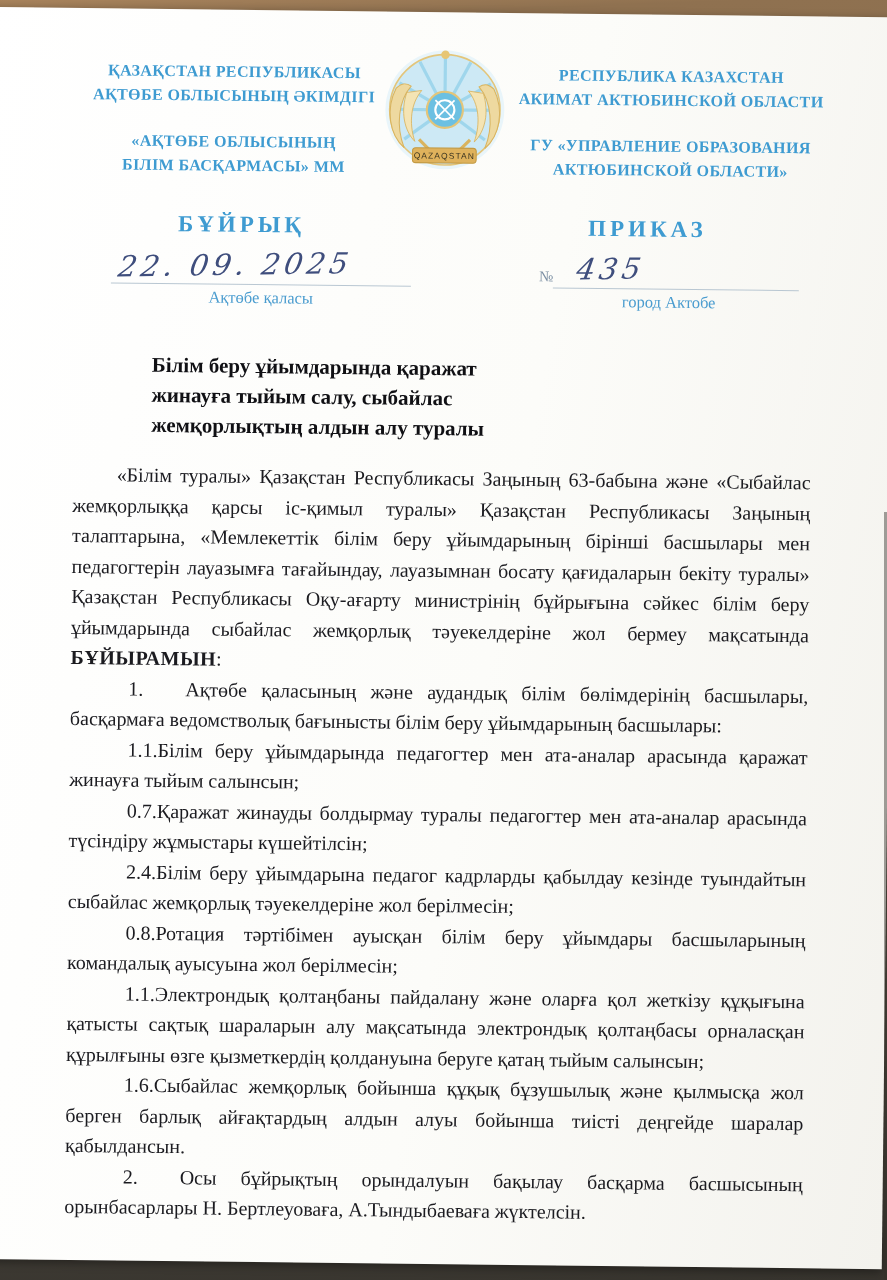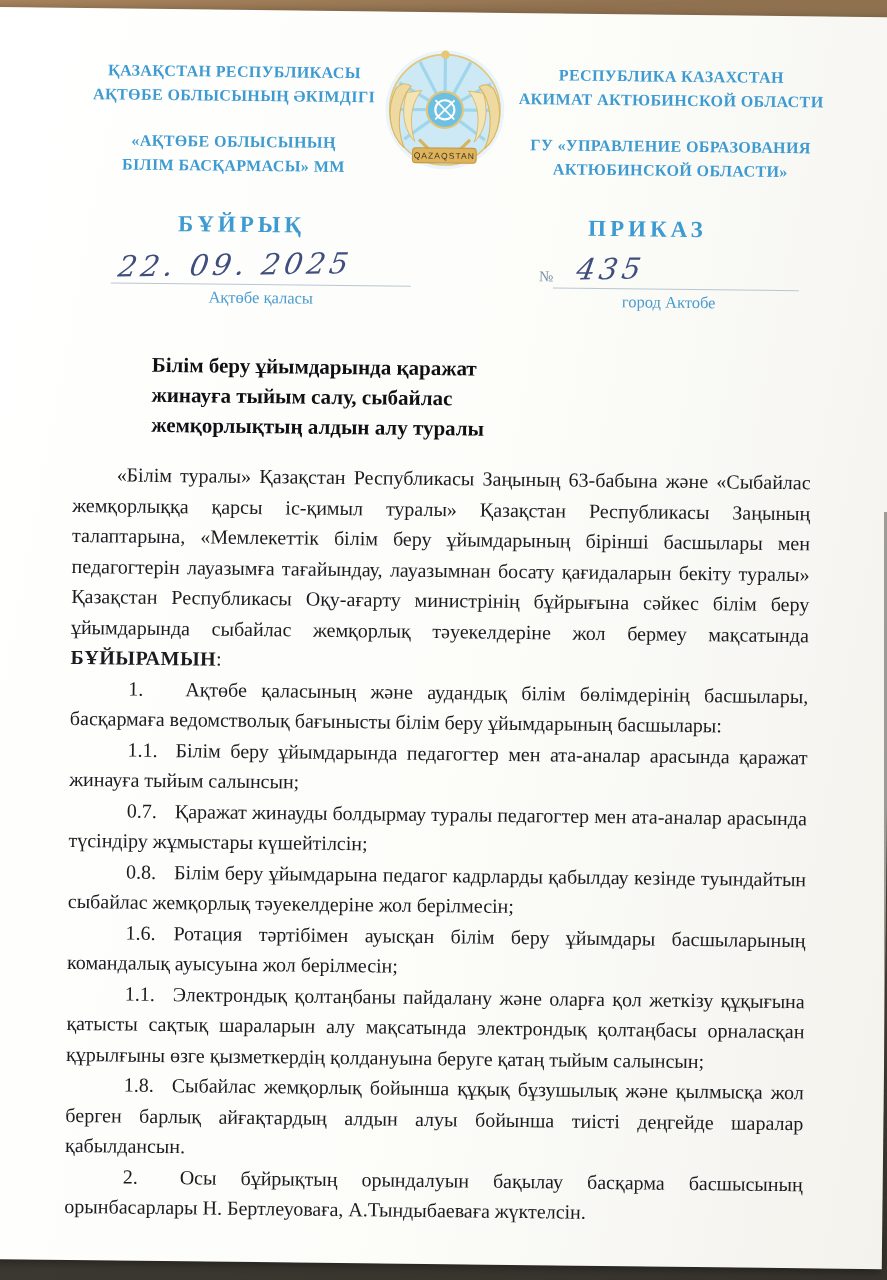--- a/index.html
+++ b/index.html
@@ -116,21 +116,21 @@
   }
 
   
   .body { margin-top: 20px; font-size: 20px; line-height: 1.525; text-align: justify; }
   .body p { margin: 0; }
   .par       { text-indent: 58px; }
   .preamble  { text-indent: 44px; }
   .resolve   { font-weight: bold; letter-spacing: .5px; }
   .num       { white-space: pre; }
   .num.major { margin-right: 42px; }
-  .num.minor { margin-right: 18px; }
+  .num.minor { }
 
   
   .sign-row {
     display: flex;
     align-items: flex-start;
     margin-top: 40px;
   }
   .sign-position {
     width: 310px;
     font-weight: bold;
@@ -226,24 +226,24 @@
       <div>жинауға тыйым салу, сыбайлас</div>
       <div>жемқорлықтың алдын алу туралы</div>
     </div>
 
     <div class="body">
       <p class="preamble"><span>«Білім туралы» Қазақстан Республикасы Заңының 63-бабына және «Сыбайлас жемқорлыққа қарсы іс-қимыл туралы» Қазақстан Республикасы Заңының талаптарына, «Мемлекеттік білім беру ұйымдарының бірінші басшылары мен педагогтерін лауазымға тағайындау, лауазымнан босату қағидаларын бекіту туралы» Қазақстан Республикасы Оқу-ағарту министрінің бұйрығына сәйкес білім беру ұйымдарында сыбайлас жемқорлық тәуекелдеріне жол бермеу мақсатында </span><span class="resolve">БҰЙЫРАМЫН</span><span>:</span></p>
 
       <p class="par"><span class="num major">1.</span><span>Ақтөбе қаласының және аудандық білім бөлімдерінің басшылары, басқармаға ведомстволық бағынысты білім беру ұйымдарының басшылары:</span></p>
       <p class="par"><span class="num minor">1.1.</span><span>Білім беру ұйымдарында педагогтер мен ата-аналар арасында қаражат жинауға тыйым салынсын;</span></p>
       <p class="par"><span class="num minor">0.7.</span><span>Қаражат жинауды болдырмау туралы педагогтер мен ата-аналар арасында түсіндіру жұмыстары күшейтілсін;</span></p>
-      <p class="par"><span class="num minor">0.8.</span><span>Білім беру ұйымдарына педагог кадрларды қабылдау кезінде туындайтын сыбайлас жемқорлық тәуекелдеріне  жол берілмесін;</span></p>
-      <p class="par"><span class="num minor">1.6.</span><span>Ротация тәртібімен ауысқан білім беру ұйымдары басшыларының командалық ауысуына жол берілмесін;</span></p>
+      <p class="par"><span class="num minor">2.4.</span><span>Білім беру ұйымдарына педагог кадрларды қабылдау кезінде туындайтын сыбайлас жемқорлық тәуекелдеріне  жол берілмесін;</span></p>
+      <p class="par"><span class="num minor">0.8.</span><span>Ротация тәртібімен ауысқан білім беру ұйымдары басшыларының командалық ауысуына жол берілмесін;</span></p>
       <p class="par"><span class="num minor">1.1.</span><span>Электрондық қолтаңбаны пайдалану және оларға қол жеткізу құқығына қатысты сақтық шараларын алу мақсатында электрондық қолтаңбасы орналасқан құрылғыны өзге қызметкердің қолдануына беруге қатаң тыйым салынсын;</span></p>
-      <p class="par"><span class="num minor">1.8.</span><span>Сыбайлас жемқорлық бойынша құқық бұзушылық және қылмысқа жол берген барлық айғақтардың алдын алуы бойынша тиісті деңгейде шаралар қабылдансын.</span></p>
+      <p class="par"><span class="num minor">1.6.</span><span>Сыбайлас жемқорлық бойынша құқық бұзушылық және қылмысқа жол берген барлық айғақтардың алдын алуы бойынша тиісті деңгейде шаралар қабылдансын.</span></p>
       <p class="par"><span class="num major">2.</span><span>Осы бұйрықтың орындалуын бақылау басқарма басшысының орынбасарлары Н. Бертлеуоваға,  А.Тындыбаеваға жүктелсін.</span></p>
     </div>
 
     <div class="sign-row">
       <div class="sign-position">
         
         
       </div>
       <div class="sign-scribble">
         <svg viewBox="0 0 120 130" width="120" height="130">

